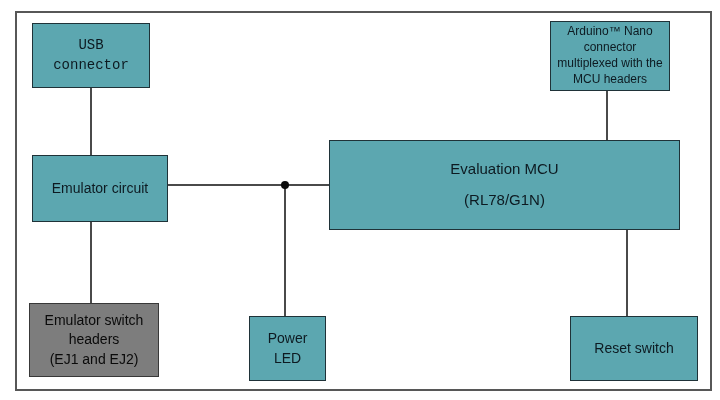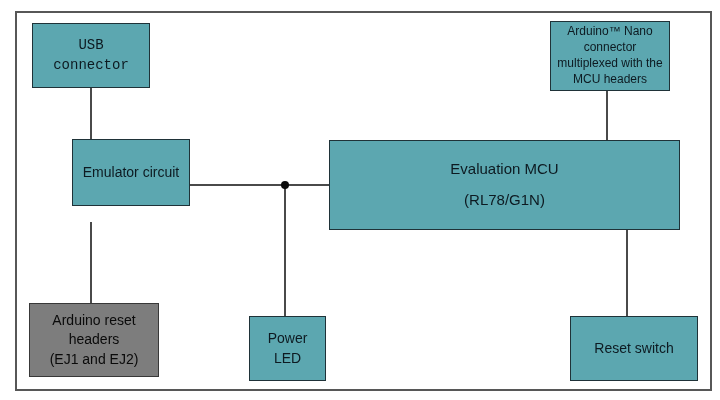--- a/index.html
+++ b/index.html
@@ -78,26 +78,26 @@
   <div class="line v" style="left:284px; top:185px; height:131px;"></div>
   <div class="junction-dot" style="left:281px; top:181px;"></div>
   <div class="line v" style="left:606px; top:91px; height:49px;"></div>
   <div class="line v" style="left:626px; top:230px; height:86px;"></div>
 
   <div class="box" style="left:32px; top:23px; width:118px; height:65px;font-family:Liberation Mono, monospace;">
     <div>USB</div>
     <div>connector</div>
   </div>
 
-  <div class="box" style="left:32px; top:139px; width:118px; height:67px;margin-left:40px;">
+  <div class="box" style="left:32px; top:155px; width:136px; height:67px;">
     <div>Emulator circuit</div>
   </div>
 
   <div class="box gray" style="left:29px; top:303px; width:130px; height:74px;">
-    <div>Arduino reset</div>
+    <div>Emulator switch</div>
     <div>headers</div>
     <div>(EJ1 and EJ2)</div>
   </div>
 
   <div class="box" style="left:249px; top:316px; width:77px; height:65px;">
     <div>Power</div>
     <div>LED</div>
   </div>
 
   <div class="box mcu" style="left:329px; top:140px; width:351px; height:90px;gap:12px;">

